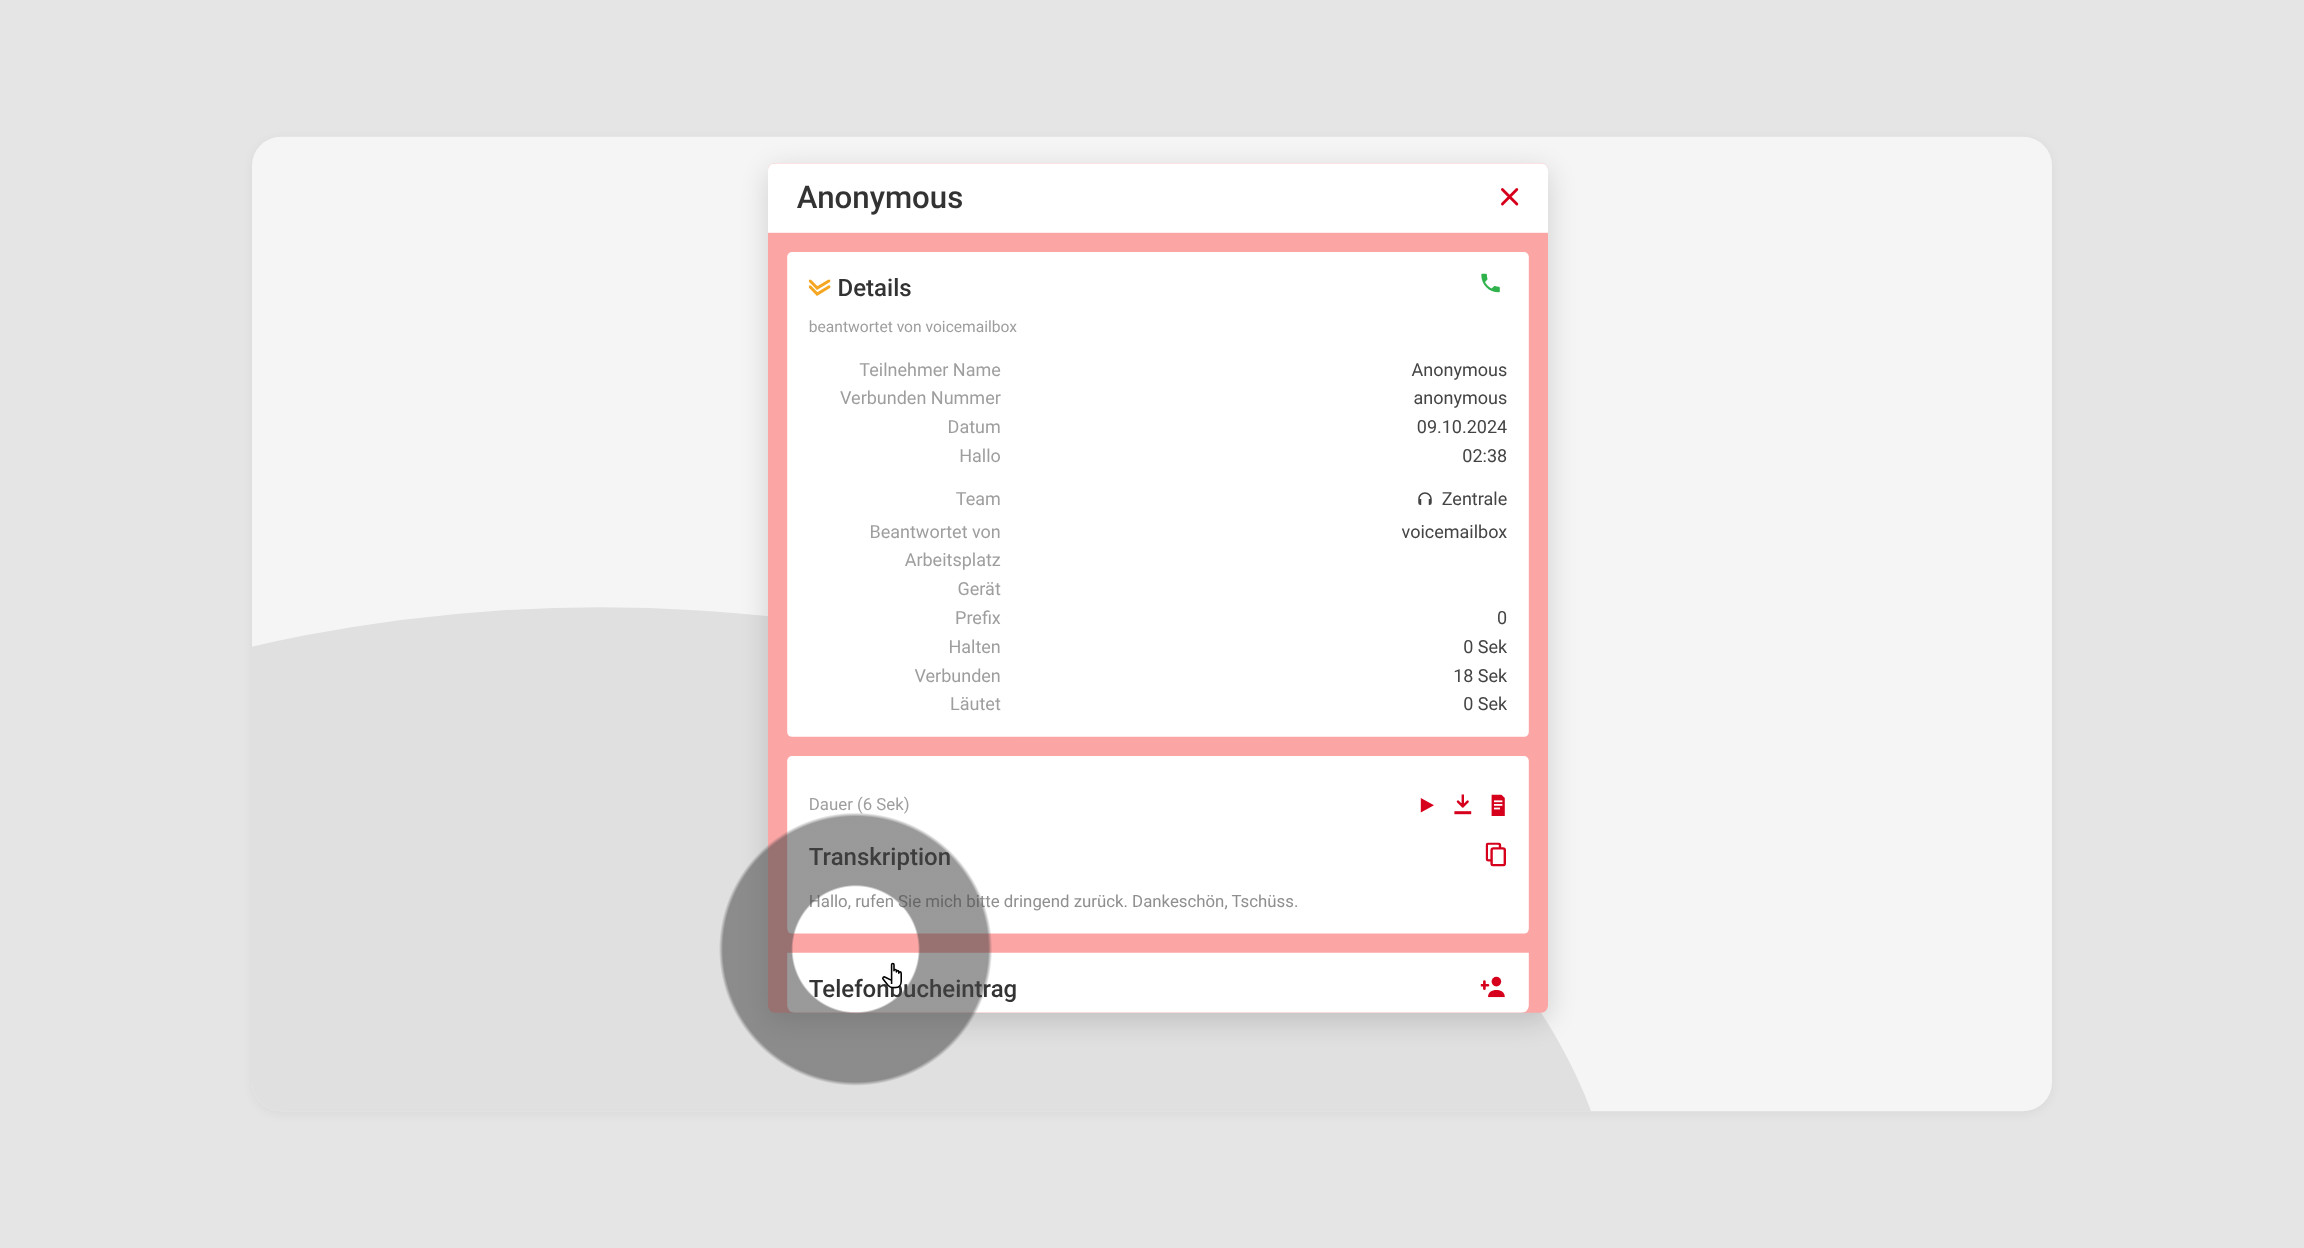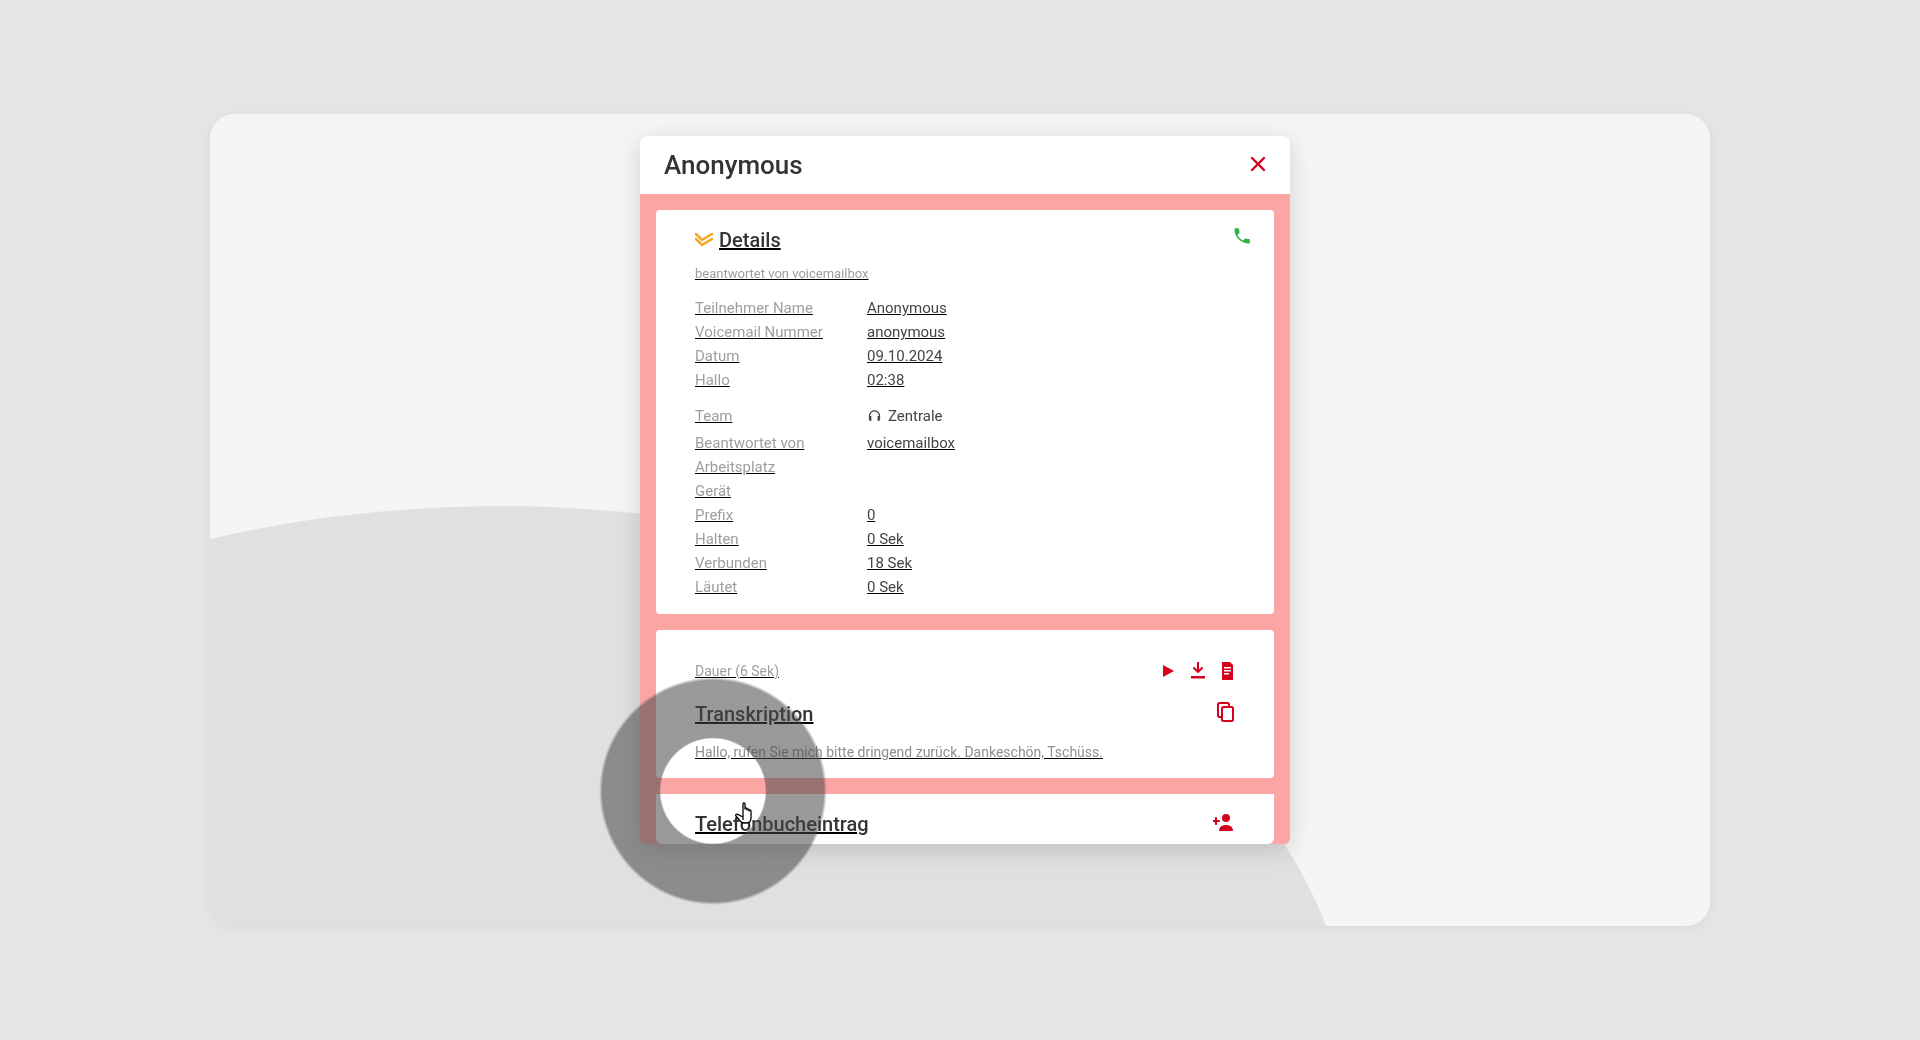--- a/index.html
+++ b/index.html
@@ -48,36 +48,35 @@
     align-items: center;
     justify-content: space-between;
   }
   .modal-title { font-size: 26px; font-weight: 500; color: #333; }
   .close-x { color: #d6001c; font-size: 20px; cursor: pointer; line-height: 1; }
 
   .card {
     background: #ffffff;
     margin: 16px 16px 0 16px;
     border-radius: 4px;
-    padding: 18px 39px;
+    padding: 18px 18px;
     position: relative;
-    text-decoration: underline;
   }
   .card.pb0 { padding-bottom: 8px; }
   .card:last-child { margin-bottom: 16px; }
 
   .sec-head { display: flex; align-items: center; gap: 6px; }
   .sec-title { font-size: 20px; font-weight: 500; color: #333; }
   .route-icon svg { display: block; }
 
   .sub { font-size: 13px; color: #9e9e9e; margin-top: 14px; }
 
   .phone-icon { position: absolute; right: 22px; top: 16px; color: #2fb24b; }
 
-  .kv { display: grid; grid-template-columns: 160px 1fr; gap: 6px 12px; margin-top: 18px; font-size: 15px; }
+  .kv { display: grid; grid-template-columns: 160px 1fr; gap: 6px 12px; margin-top: 18px; font-size: 15px; text-align: right; }
   .k { color: #9e9e9e; }
   .v { color: #444; }
   .kv .spacer { grid-column: 1 / -1; height: 6px; }
   .v .hp { display:inline-flex; align-items:center; gap:6px; }
   .hp svg { display:block; }
 
   .row-between { display:flex; align-items:center; justify-content:space-between; }
   .vm-actions { display:flex; gap:14px; align-items:center; color:#d6001c; }
   .vm-actions span { cursor:pointer; display:inline-flex; }
   .dur { color:#9e9e9e; font-size:14px; margin-top:14px; }
@@ -136,21 +135,21 @@
 
       <span class="phone-icon">
         <svg width="20" height="20" viewBox="0 0 24 24">
             <path fill="#2fb24b" d="M6.6 10.8c1.4 2.8 3.8 5.1 6.6 6.6l2.2-2.2c.3-.3.7-.4 1.1-.3 1.2.4 2.5.6 3.8.6.6 0 1.1.5 1.1 1.1V20c0 .6-.5 1.1-1.1 1.1C10.6 21.1 2.9 13.4 2.9 3.7 2.9 3.1 3.4 2.6 4 2.6h3.4c.6 0 1.1.5 1.1 1.1 0 1.3.2 2.6.6 3.8.1.4 0 .8-.3 1.1L6.6 10.8z"></path>
           </svg>
       </span>
 
       <div class="kv">
         <div class="k">Teilnehmer Name</div>
         <div class="v">Anonymous</div>
-        <div class="k">Voicemail Nummer</div>
+        <div class="k">Verbunden Nummer</div>
         <div class="v">anonymous</div>
         <div class="k">Datum</div>
         <div class="v">09.10.2024</div>
         <div class="k">Hallo</div>
         <div class="v">02:38</div>
 
         <div class="spacer"></div>
 
         <div class="k">Team</div>
         <div class="v">

